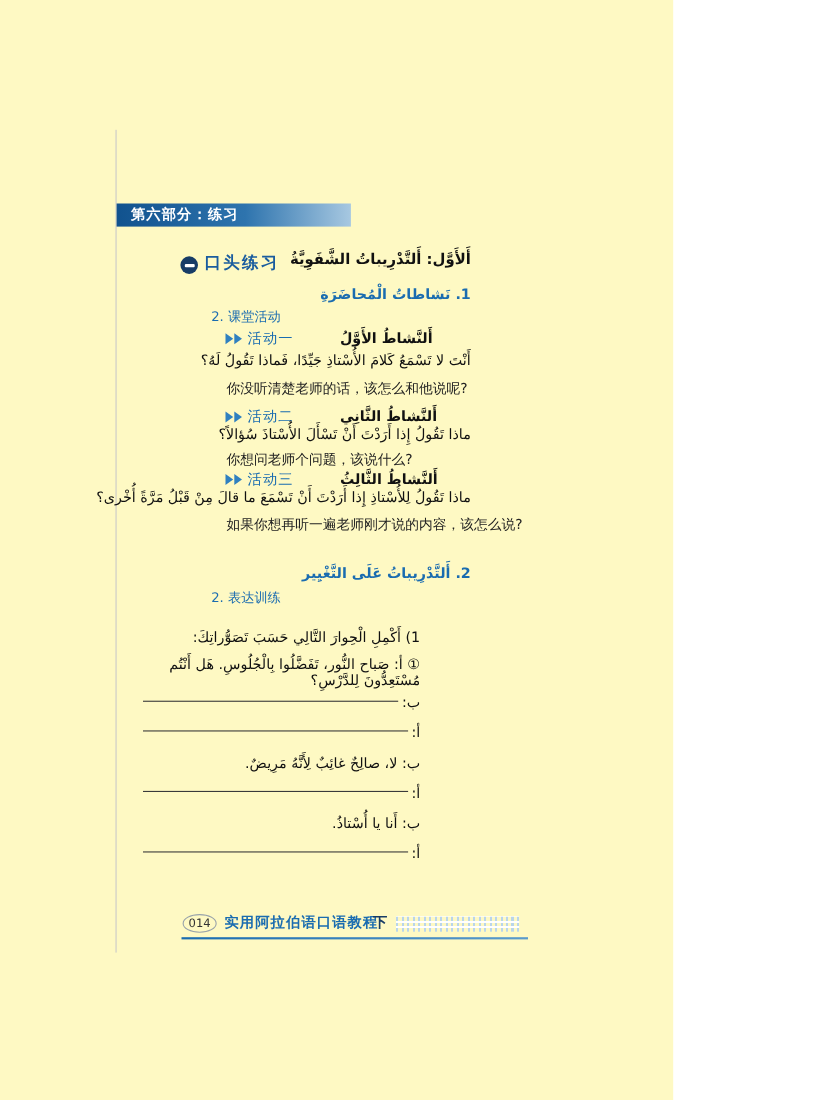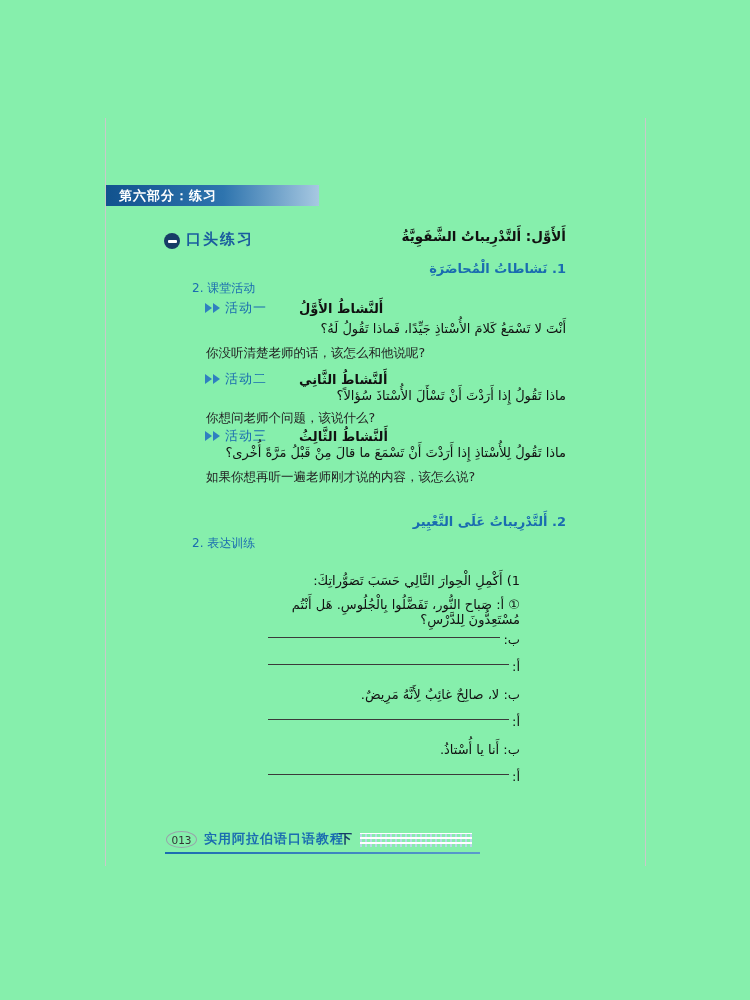--- a/index.html
+++ b/index.html
@@ -1,16 +1,16 @@
 <!DOCTYPE html>
 <html><head>
 <meta charset="utf-8">
 <style>
   html,body{margin:0;padding:0;background:#ffffff;}
-  .page{position:relative;width:750px;height:1000px;background:#86efac;overflow:hidden;
+  .page{position:relative;width:612px;height:1000px;background:#fef9c3;overflow:hidden;
         font-family:"DejaVu Sans","Liberation Sans",sans-serif;color:#1a1a1a;}
   .edge{position:absolute;top:118px;height:748px;width:1px;background:#c9c9c9;}
   .edge.left{left:105px;} .edge.right{left:645px;}
 
   .section-banner{position:absolute;left:106px;top:185px;width:213px;height:21px;box-sizing:border-box;
         background:linear-gradient(90deg,#11528e 0%,#2e74ae 55%,#a7c8e1 100%);
         color:#fff;font-size:13px;line-height:21px;padding-left:13px;font-weight:bold;letter-spacing:1px;}
   .title-ar{position:absolute;right:184px;top:182px;font-size:15.5px;font-weight:bold;direction:rtl;color:#111;}
 
   .oral-icon{position:absolute;left:164px;top:233px;width:16px;height:16px;border-radius:50%;
@@ -21,21 +21,21 @@
 
   .s1-head-ar{position:absolute;right:184px;top:261px;font-size:13px;font-weight:bold;color:#1a6cb0;direction:rtl;}
   .s1-head-cn{position:absolute;left:192px;top:280px;font-size:12px;color:#1a6cb0;}
 
   .act-row{position:absolute;left:205px;display:flex;align-items:center;height:18px;}
   .act1{top:299px;}.act2{top:370px;}.act3{top:427px;}
   .tris{display:flex;margin-right:4px;}
   .tri{width:0;height:0;border-top:5px solid transparent;border-bottom:5px solid transparent;
        border-left:7px solid #2f80c0;margin-right:1px;}
   .act-cn{font-size:13px;font-weight:normal;color:#1a6cb0;letter-spacing:1px;}
-  .act-ar{font-size:13px;font-weight:600;margin-left:32px;direction:rtl;color:#111;}
+  .act-ar{font-size:13px;font-weight:600;margin-left:42px;direction:rtl;color:#111;}
 
   .q-ar{position:absolute;right:184px;font-size:13px;direction:rtl;color:#111;}
   .q1{top:321px;}.q2{top:388px;}.q3{top:445px;margin-left:17px;}
   .q-cn{position:absolute;left:206px;font-size:12.5px;color:#222;}
   .qc1{top:345px;}.qc2{top:410px;}.qc3{top:469px;}
 
   .s2-head-ar{position:absolute;right:184px;top:514px;font-size:13px;font-weight:bold;color:#1a6cb0;direction:rtl;}
   .s2-head-cn{position:absolute;left:192px;top:535px;font-size:12px;color:#1a6cb0;}
 
   .instruction{position:absolute;right:230px;top:573px;font-size:13px;direction:rtl;color:#111;}
@@ -134,19 +134,19 @@
     </div>
     <div class="dline">
       <span class="dtext">ب: أَنا يا أُسْتاذُ.</span>
     </div>
     <div class="dline">
       <span class="dlabel">أ:</span>
       <span class="dblank"></span>
     </div>
   </div>
 
-  <div class="footer-oval">013</div>
+  <div class="footer-oval">014</div>
   <div class="footer-title">实用阿拉伯语口语教程</div>
   <div class="footer-vol">下</div>
   <div class="footer-dots"></div>
   <div class="footer-rule"></div>
 
 </div>
 
 </body></html>

